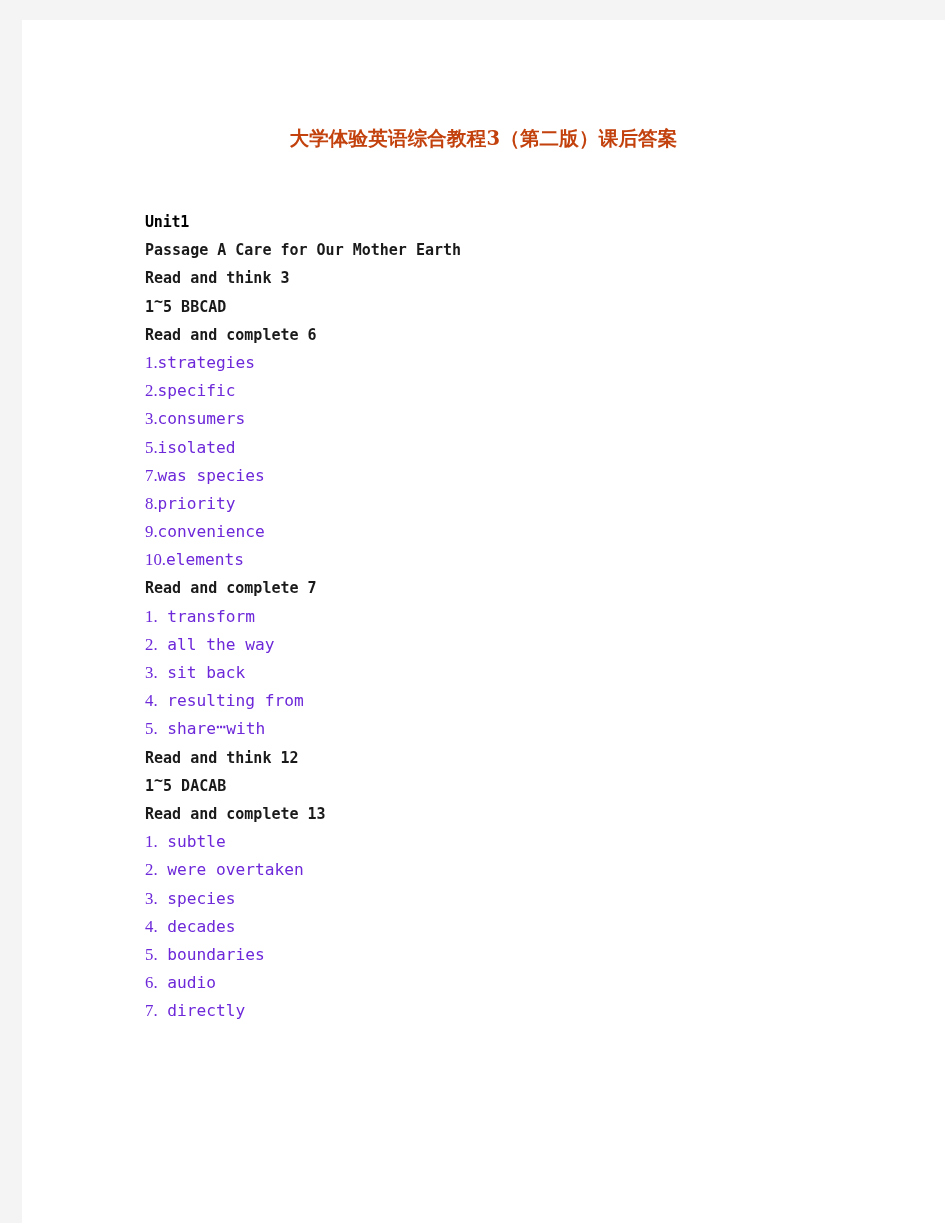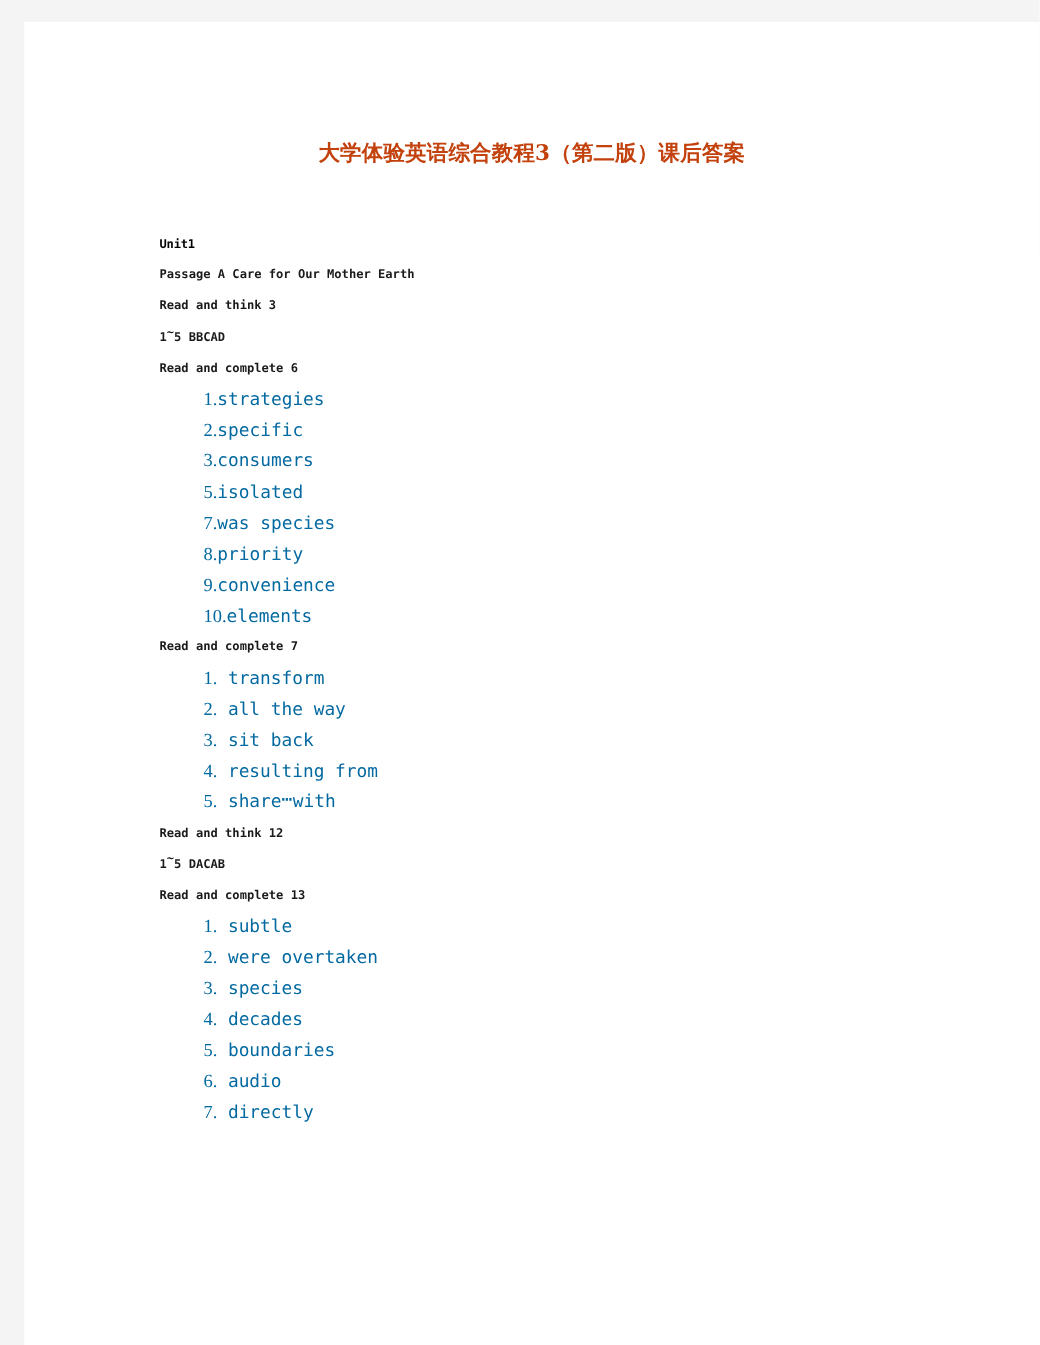--- a/index.html
+++ b/index.html
@@ -49,21 +49,21 @@
     font-family: "DejaVu Sans Mono", "Liberation Mono", monospace;
     font-size: 16.2px;
     line-height: 28.2px;
     color: #1a1a1a;
   }
 
   .line {
     white-space: pre;
     height: 28.2px;
     font-family: "DejaVu Sans Mono", "Liberation Mono", monospace;
-    font-size: 11px;
+    font-size: 15px;
     line-height: 28.2px;
     color: #1a1a1a;
   }
 
   .line.bold {
     font-weight: bold;
     color: #000000;
     letter-spacing: -0.2px;
   }
 
@@ -72,23 +72,22 @@
     font-weight: bold;
   }
 
   
   .item {
     white-space: pre;
     height: 28.2px;
     line-height: 28.2px;
     font-family: "DejaVu Sans Mono", "Liberation Mono", monospace;
     font-size: 16.2px;
-    color: #0369a1;
+    color: #6d28d9;
     display: block;
-    margin-left: 40px;
   }
   .item .marker {
     font-family: "Liberation Serif", "DejaVu Serif", serif;
     font-size: 16.8px;
   }
   .item .txt {
     font-family: "DejaVu Sans Mono", "Liberation Mono", monospace;
   }
   
   .item.tight .marker { margin-right: 0px; }

